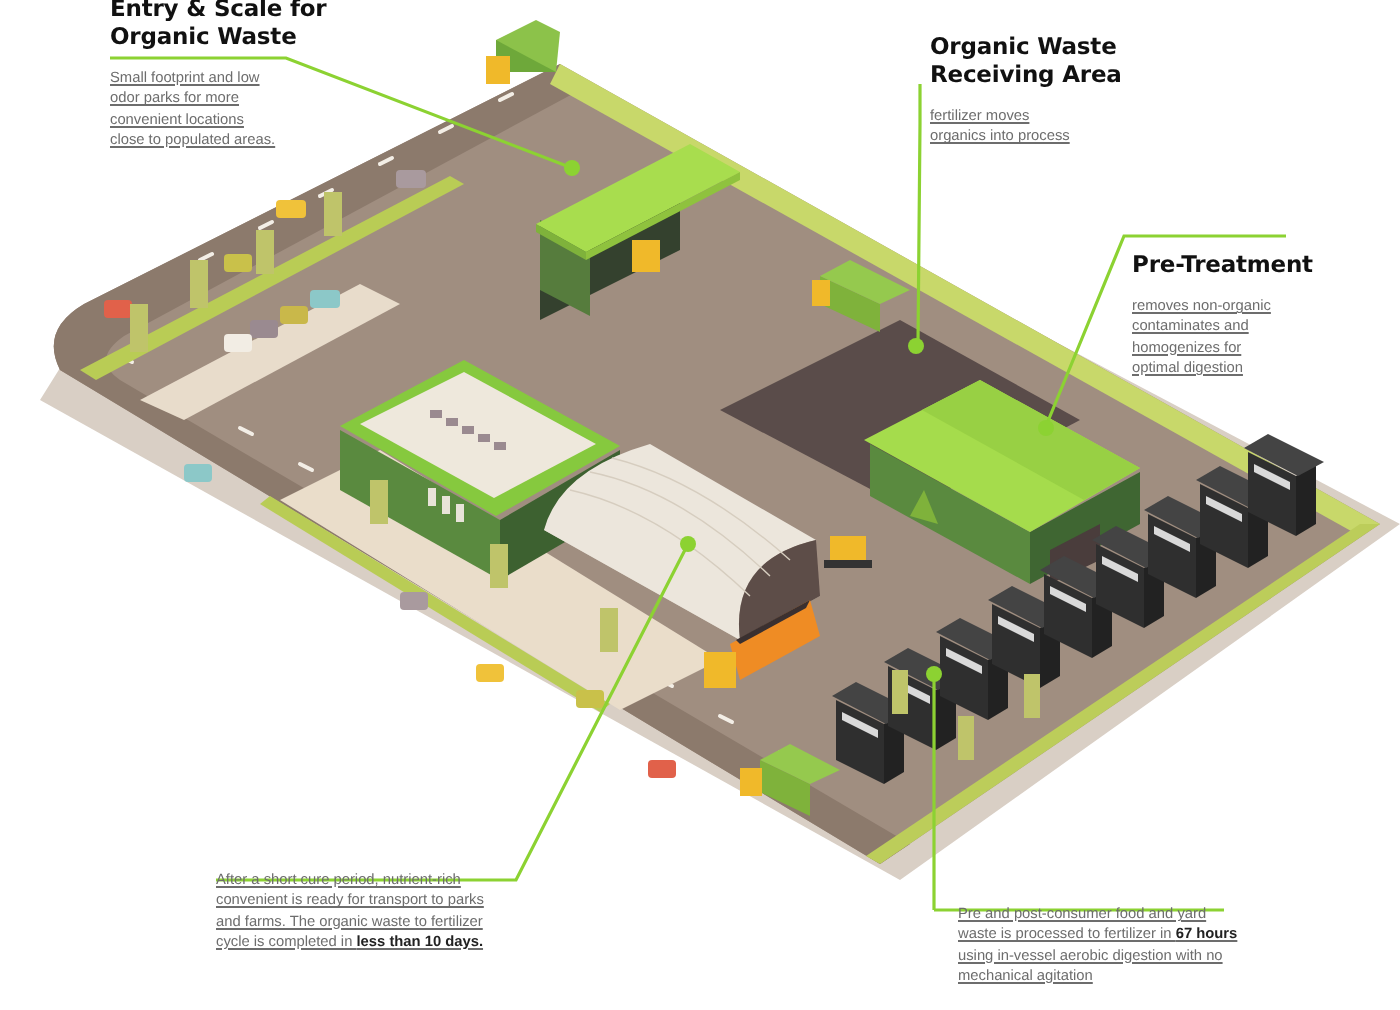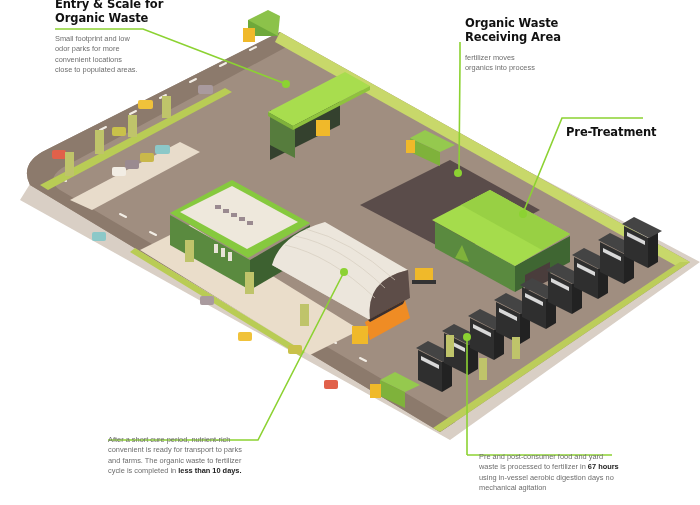--- a/index.html
+++ b/index.html
@@ -1,20 +1,20 @@
 <!DOCTYPE html>
 <html><head>
 <meta charset="utf-8">
 <style>
   html, body { margin:0; padding:0; background:#ffffff; }
   body { width:700px; height:505px; position:relative; overflow:hidden; font-family:"Liberation Sans", sans-serif; }
   #scene { position:absolute; left:0; top:0; width:700px; height:505px; }
   .callout { position:absolute; }
   .title { font-family:"DejaVu Sans", sans-serif; font-weight:bold; color:#111; font-size:11.5px; line-height:14px; letter-spacing:-0.1px; }
-  .desc { font-family:"Liberation Sans", sans-serif; color:#6d6d6d; font-size:7.4px; line-height:10.3px; }
+  .desc { font-family:"Liberation Sans", sans-serif; color:#6d6d6d; font-size:7.4px; line-height:10.3px;text-decoration:underline; }
   .desc b { color:#222; font-weight:bold;text-align:center; }
 </style>
 </head>
 <body>
 
 <svg id="scene" viewBox="0 0 700 505" xmlns="http://www.w3.org/2000/svg">
 
   <g>
     <path d="M45 160 L280 40 L700 262 L450 440 L20 200 Z" fill="#d9cfc5"></path>
     <path d="M42 152 Q20 165 30 185 L440 432 L690 262 L280 32 Z" fill="#a08e80"></path>
@@ -248,31 +248,37 @@
     <div>Receiving Area</div>
   </div>
   <div class="desc" style="margin-top:9px;">
     <div>fertilizer moves</div>
     <div>organics into process</div>
   </div>
 </div>
 
 <div class="callout" style="left:566px; top:99px;margin-top:26px;">
   <div class="title">Pre-Treatment</div>
+  <div class="desc" style="margin-top:9px;">
+    <div>removes non-organic</div>
+    <div>contaminates and</div>
+    <div>homogenizes for</div>
+    <div>optimal digestion</div>
+  </div>
 </div>
 
 <div class="callout" style="left:108px; top:418px;">
   <div class="desc" style="margin-top:17px;">
     <div>After a short cure period, nutrient-rich</div>
     <div>convenient is ready for transport to parks</div>
     <div>and farms. The organic waste to fertilizer</div>
     <div><span>cycle is completed in </span><b>less than 10 days.</b></div>
   </div>
 </div>
 
 <div class="callout" style="left:479px; top:433px;">
   <div class="desc" style="margin-top:19px;">
     <div>Pre and post-consumer food and yard</div>
     <div><span>waste is processed to fertilizer in </span><b>67 hours</b></div>
-    <div>using in-vessel aerobic digestion days no</div>
+    <div>using in-vessel aerobic digestion with no</div>
     <div>mechanical agitation</div>
   </div>
 </div>
 
 </body></html>

